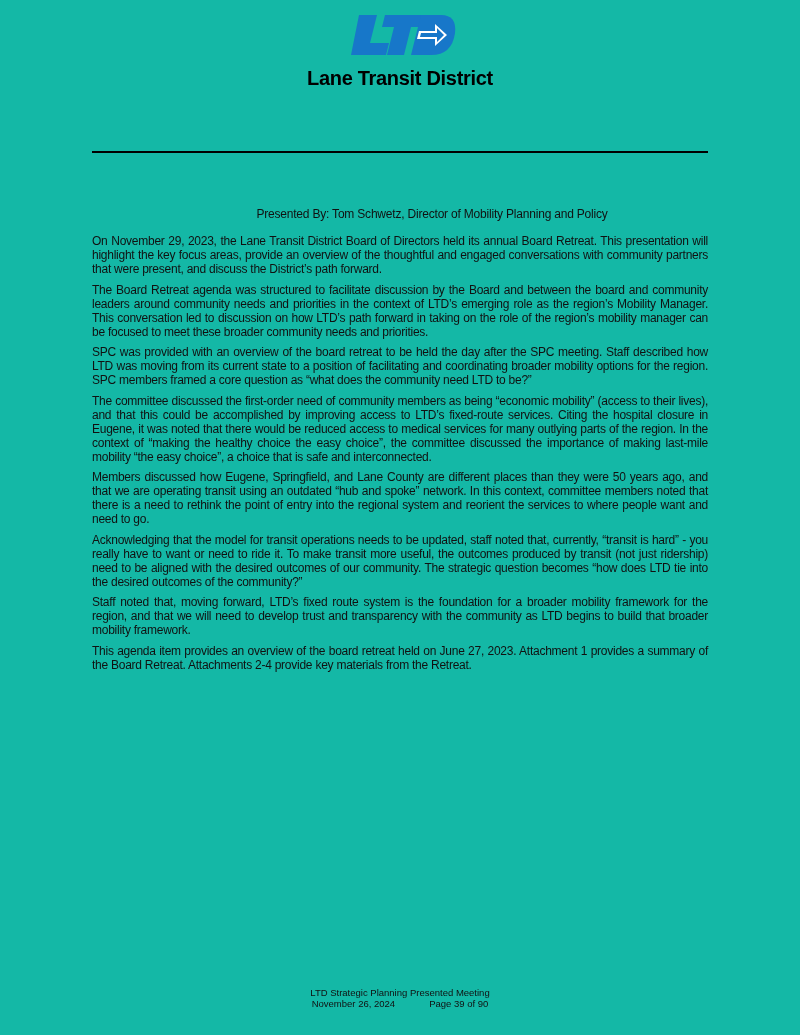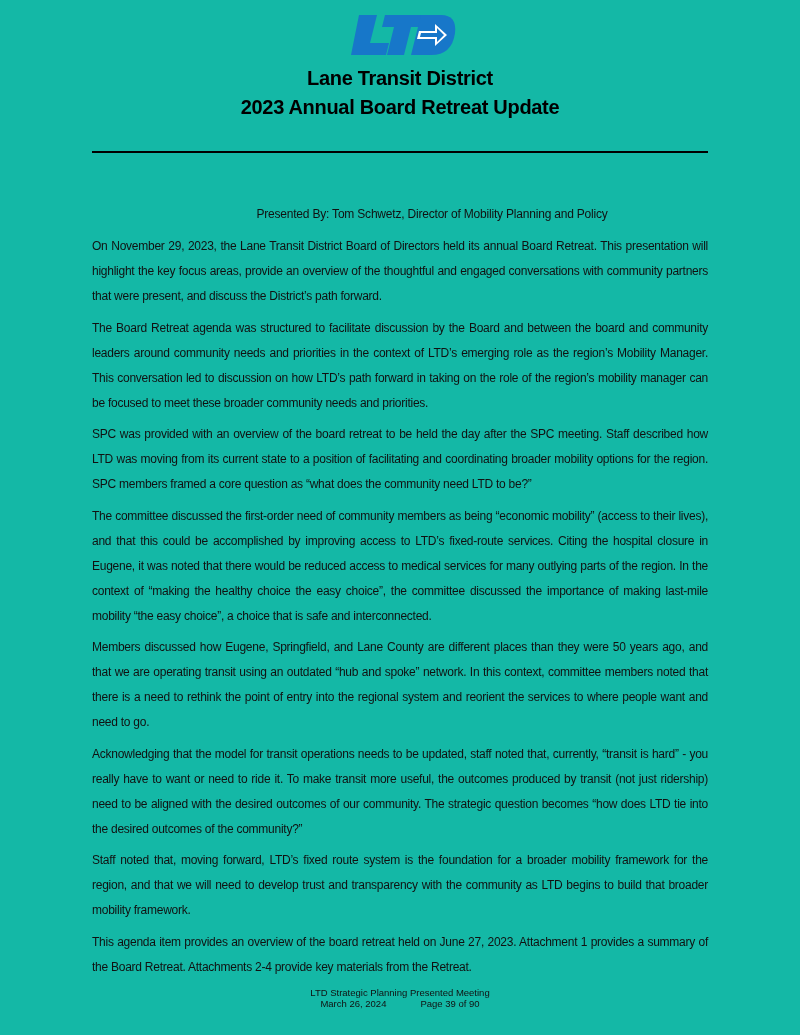--- a/index.html
+++ b/index.html
@@ -15,21 +15,21 @@
     .title.l2 { top: 96px; }
     .rule { position: absolute; left: 92px; top: 151px; width: 616px; height: 2px; background: #000; }
     .presented {
       position: absolute; top: 207px; left: 0; width: 800px; text-align: center;
       font-family: "Liberation Sans", sans-serif; font-size: 12px; color: #111;
       letter-spacing: -0.2px;
       padding-left: 32px;
     }
     .body {
       position: absolute; left: 92px; top: 234px; width: 616px;
-      font-family: "Liberation Sans", sans-serif; font-size: 12px; line-height: 25px;
+      font-family: "Liberation Sans", sans-serif; font-size: 12px; line-height: 14px;
       color: #111; letter-spacing: -0.25px;
     }
     .body p { margin: 0 0 6.5px 0; text-align: justify; }
     .footer {
       position: absolute; top: 988px; left: 0; width: 800px; text-align: center;
       font-family: "Liberation Sans", sans-serif; font-size: 9.5px; line-height: 10.5px; color: #111;
     }
     .footer .row2 span { display: inline-block; }
     .footer .gap { width: 34px; }
   </style>
@@ -50,37 +50,36 @@
 
     <g fill="#ffffff">
       <polygon points="68,18 84,18 84,11 96,22 84,33 84,26 66,26"></polygon>
     </g>
     <g fill="#1777C9">
       <polygon points="70,20 86,20 86,15 93,22 86,29 86,24 69,24"></polygon>
     </g>
   </svg>
 
   <div class="title l1">Lane Transit District</div>
-  <div class="title l2">2023 Annual Board Retreat Update</div>
 
   <div class="rule"></div>
 
   <div class="presented">Presented By: Tom Schwetz, Director of Mobility Planning and Policy</div>
 
   <div class="body">
     <p>On November 29, 2023, the Lane Transit District Board of Directors held its annual Board Retreat. This presentation will highlight the key focus areas, provide an overview of the thoughtful and engaged conversations with community partners that were present, and discuss the District’s path forward.</p>
     <p>The Board Retreat agenda was structured to facilitate discussion by the Board and between the board and community leaders around community needs and priorities in the context of LTD’s emerging role as the region’s Mobility Manager. This conversation led to discussion on how LTD’s path forward in taking on the role of the region’s mobility manager can be focused to meet these broader community needs and priorities.</p>
     <p>SPC was provided with an overview of the board retreat to be held the day after the SPC meeting. Staff described how LTD was moving from its current state to a position of facilitating and coordinating broader mobility options for the region. SPC members framed a core question as “what does the community need LTD to be?”</p>
     <p>The committee discussed the first-order need of community members as being “economic mobility” (access to their lives), and that this could be accomplished by improving access to LTD’s fixed-route services. Citing the hospital closure in Eugene, it was noted that there would be reduced access to medical services for many outlying parts of the region. In the context of “making the healthy choice the easy choice”, the committee discussed the importance of making last-mile mobility “the easy choice”, a choice that is safe and interconnected.</p>
     <p>Members discussed how Eugene, Springfield, and Lane County are different places than they were 50 years ago, and that we are operating transit using an outdated “hub and spoke” network. In this context, committee members noted that there is a need to rethink the point of entry into the regional system and reorient the services to where people want and need to go.</p>
     <p>Acknowledging that the model for transit operations needs to be updated, staff noted that, currently, “transit is hard” - you really have to want or need to ride it. To make transit more useful, the outcomes produced by transit (not just ridership) need to be aligned with the desired outcomes of our community. The strategic question becomes “how does LTD tie into the desired outcomes of the community?”</p>
     <p>Staff noted that, moving forward, LTD’s fixed route system is the foundation for a broader mobility framework for the region, and that we will need to develop trust and transparency with the community as LTD begins to build that broader mobility framework.</p>
     <p>This agenda item provides an overview of the board retreat held on June 27, 2023. Attachment 1 provides a summary of the Board Retreat. Attachments 2-4 provide key materials from the Retreat.</p>
   </div>
 
   <div class="footer">
     <div>LTD Strategic Planning Presented Meeting</div>
     <div class="row2">
-      <span>March 26, 2024</span><span class="gap"></span><span>Page 39 of 90</span>
+      <span>November 26, 2024</span><span class="gap"></span><span>Page 39 of 90</span>
     </div>
   </div>
 
 </div>
 
 </body></html>

